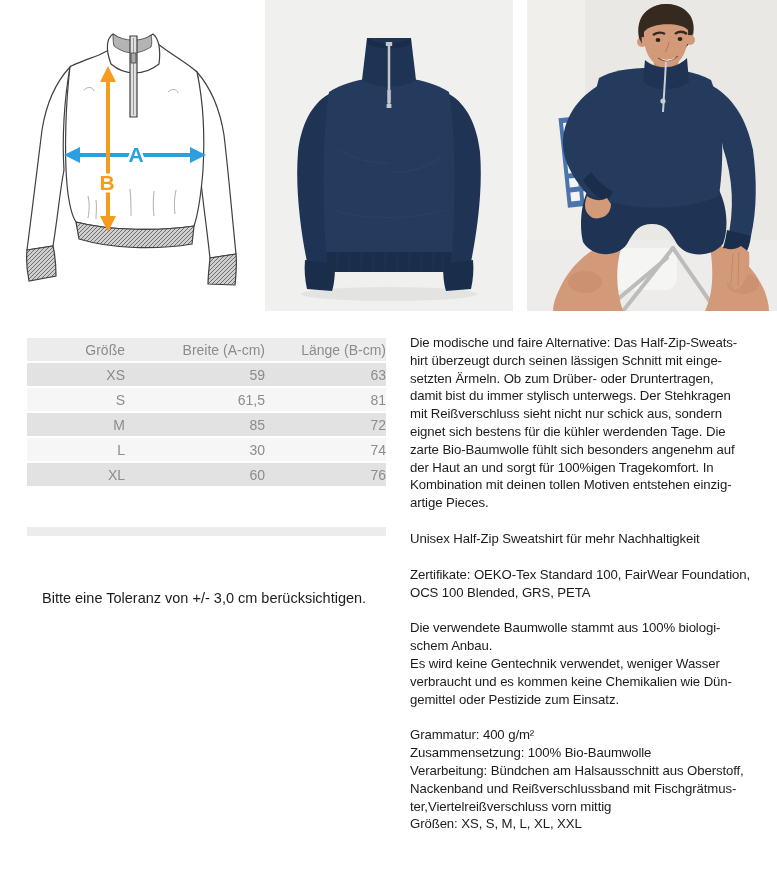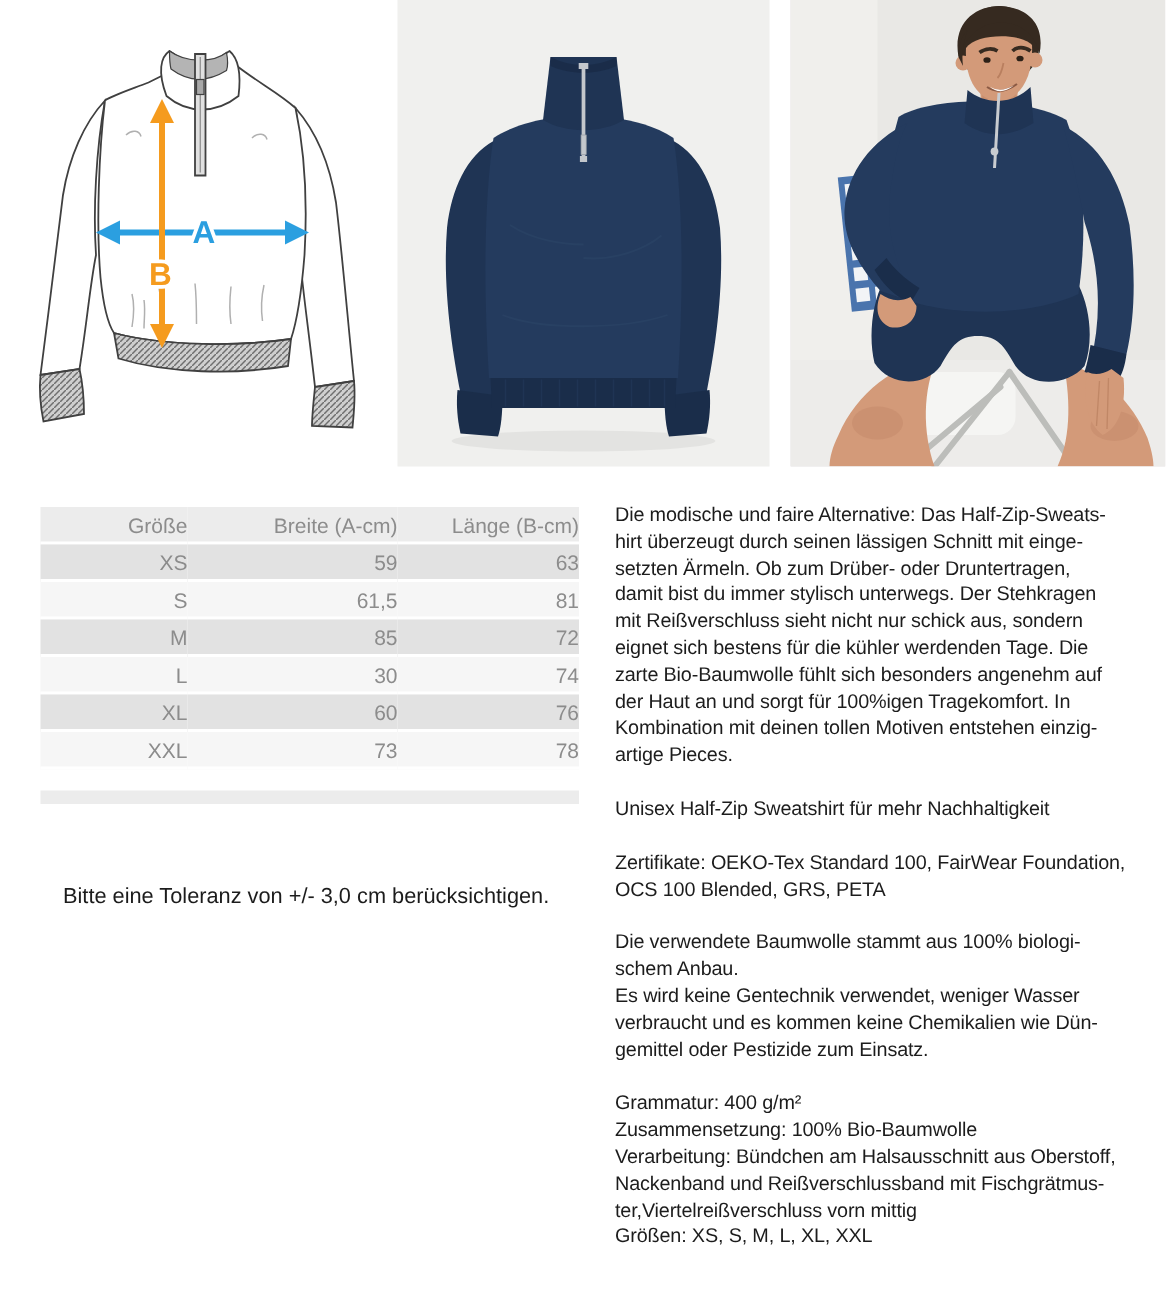--- a/index.html
+++ b/index.html
@@ -280,25 +280,20 @@
       </tr>
       <tr>
         <td>L</td>
         <td>30</td>
         <td>74</td>
       </tr>
       <tr>
         <td>XL</td>
         <td>60</td>
         <td>76</td>
-      </tr>
-      <tr>
-        <td>XXL</td>
-        <td>73</td>
-        <td>78</td>
       </tr>
     </tbody>
   </table>
   <div class="table-footer-strip"></div>
 
   <p class="tolerance">Bitte eine Toleranz von +/- 3,0 cm berücksichtigen.</p>
 
   <div class="desc">
     <p>Die modische und faire Alternative: Das Half-Zip-Sweats-
 hirt überzeugt durch seinen lässigen Schnitt mit einge-

